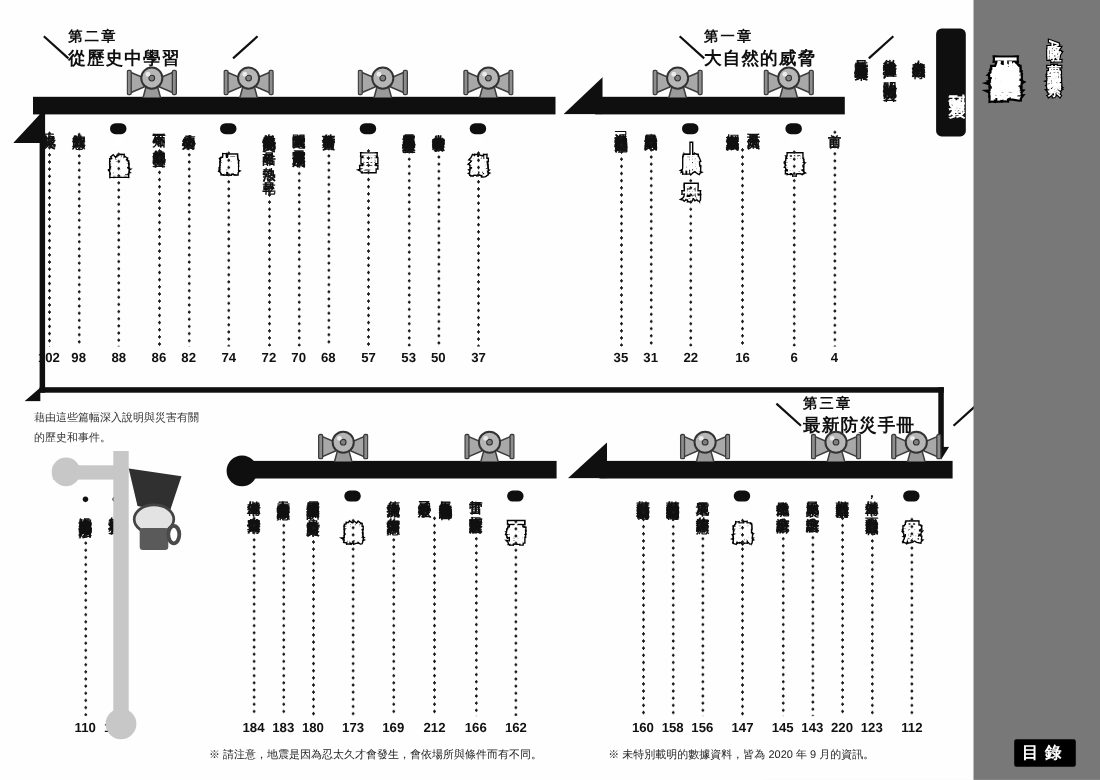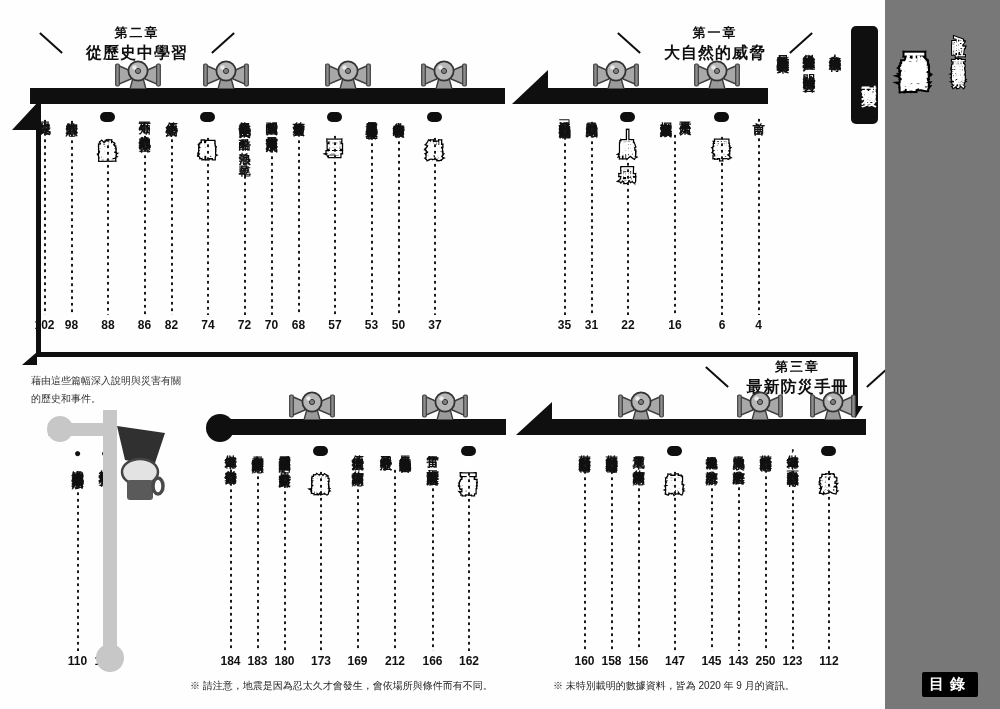--- a/index.html
+++ b/index.html
@@ -5,21 +5,21 @@
   html,body{margin:0;padding:0;background:#e8e8e8;}
   #page{position:relative;width:1000px;height:709px;background:#fefefe;overflow:hidden;
         font-family:"Liberation Sans",sans-serif;color:#111;}
   
   .bar{position:absolute;background:#0f0f0f;}
   .wedge{position:absolute;background:#0f0f0f;clip-path:polygon(100% 0,100% 100%,0 100%);}
   .arrow-down{position:absolute;background:#0f0f0f;clip-path:polygon(0 0,100% 0,50% 100%);}
   .ball{position:absolute;background:#0f0f0f;border-radius:50%;}
   .thin{position:absolute;background:#0f0f0f;}
   
-  .chap{position:absolute;text-align:center;font-weight:bold;color:#0f0f0f;}
+  .chap{position:absolute;text-align:left;font-weight:bold;color:#0f0f0f;}
   .chap .num{display:block;font-size:13px;letter-spacing:2px;}
   .chap .ttl{display:block;font-size:16px;letter-spacing:1px;margin-top:1px;}
   .flank{position:absolute;width:30px;height:0;border-top:2px solid #0f0f0f;}
   
   .siren{position:absolute;width:46px;height:30px;}
   
   .entries{position:absolute;display:flex;flex-direction:row-reverse;align-items:stretch;}
   .entry{display:flex;flex-direction:column;align-items:center;width:27px;}
   .entry.comic{width:46px;}
   .entry.two{width:48px;}
@@ -317,21 +317,21 @@
         <span class="pg">112</span>
       </div>
       <div class="entry">
         <div class="vt">做好準備，面對大自然的威脅</div>
         <span class="leader"></span>
         <span class="pg">123</span>
       </div>
       <div class="entry">
         <div class="vt">做好面對洪水的準備</div>
         <span class="leader"></span>
-        <span class="pg">250</span>
+        <span class="pg">220</span>
       </div>
       <div class="entry">
         <div class="vt">颱風來襲！該怎麼辦？</div>
         <span class="leader"></span>
         <span class="pg">143</span>
       </div>
       <div class="entry">
         <div class="vt">發生龍捲風！該怎麼辦？</div>
         <span class="leader"></span>
         <span class="pg">145</span>

